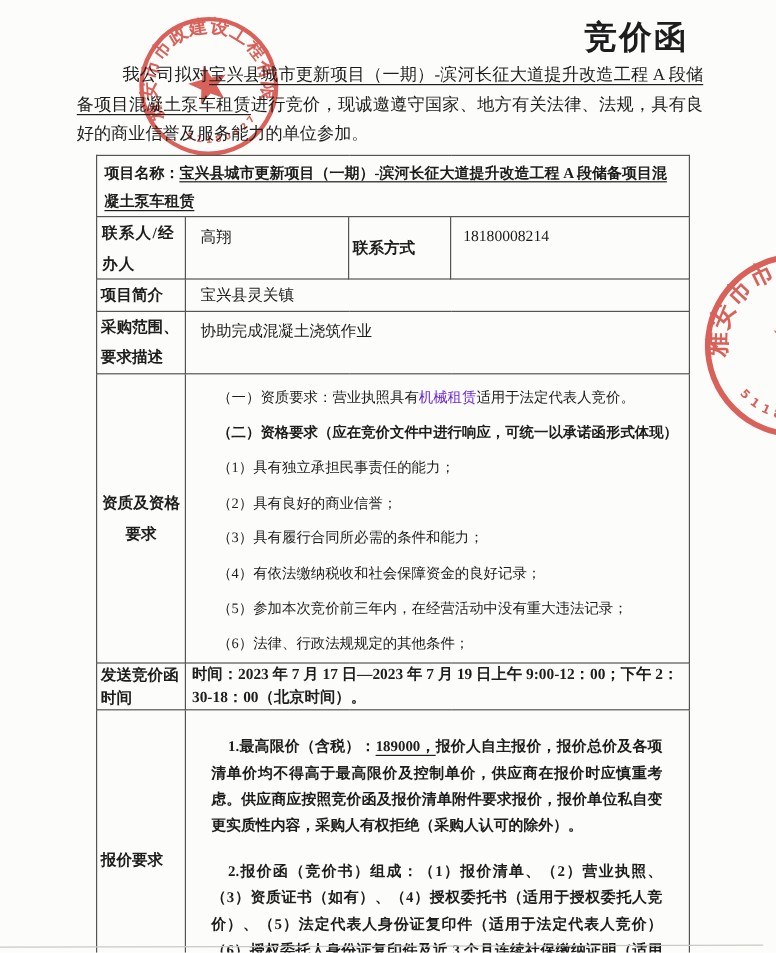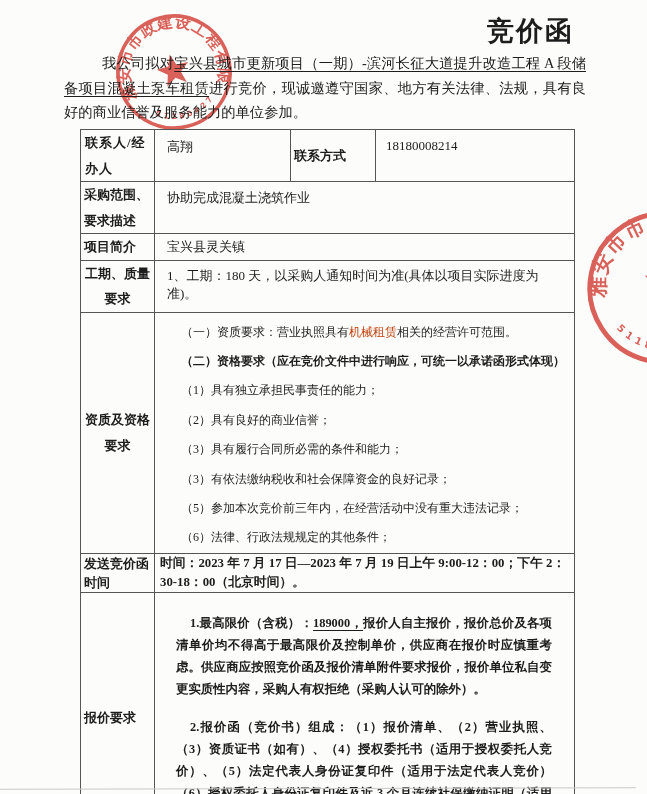--- a/index.html
+++ b/index.html
@@ -26,21 +26,21 @@
   td{border:1px solid #555;padding:0 6px;vertical-align:middle;overflow:hidden;}
   .lbl{font-weight:bold;white-space:pre-line;padding:0 3px;line-height:25.5px;}
   .lbl-center{text-align:center;}
   .lbl-spaced{letter-spacing:1px;padding:0 4px;}
   .v-top{vertical-align:top;margin-top:36px;}
   .row1-cell{line-height:24px;padding:2px 6px 0 6px;font-size:12.5px;vertical-align:top;}
   .bold{font-weight:bold;}
   .cell-pad{padding-left:12px;}
   .qual-cell{vertical-align:top;padding:5px 8px 0 0;}
   .qline{margin:0;padding-left:26px;line-height:29.4px;font-size:12px;white-space:nowrap;}
-  .hl{color:#c2410c;}
+  .hl{color:#6d28d9;}
   .time-cell{line-height:19px;font-size:12.8px;font-weight:bold;padding:0 5px;}
   .quote-cell{vertical-align:top;padding:3px 6px 0 5px;}
   .quote-cell p{margin:16px;font-size:12.4px;font-weight:bold;line-height:22px;text-align:justify;text-indent:14px;}
   
   .stamp{position:absolute;mix-blend-mode:multiply;opacity:.84;}
   .stamp-main{left:94px;top:-8px;width:160px;height:160px;}
   .stamp-right{left:558px;top:182px;width:212px;height:212px;}
   .ring{fill:none;stroke:#d5443c;stroke-width:3.6;}
   .ringtext{fill:#d5443c;font-size:15.5px;font-weight:bold;letter-spacing:0.9px;
     font-family:"Liberation Serif","DejaVu Serif",serif;}
@@ -82,57 +82,55 @@
 
   <table class="doc">
     <colgroup>
         <col style="width:74px">
         <col style="width:136px">
         <col style="width:85px">
         <col style="width:199px">
       </colgroup>
 
     <tbody>
+        <tr style="height:48px">
+      <td colspan="4" class="row1-cell"><span class="bold">项目名称：</span><span class="bold u">宝兴县城市更新项目（一期）-滨河长征大道提升改造工程 A 段储备项目混凝土泵车租赁</span></td>
+    </tr>
 
 
     <tr style="height:50px">
       <td class="lbl lbl-spaced">联系人/经
 办人</td>
       <td class="v-top" style="padding-top:8px;padding-left:12px">高翔</td>
       <td class="lbl">联系方式</td>
       <td class="v-top" style="padding-top:8px;padding-left:10px">18180008214</td>
     </tr>
 
+    <tr style="height:25px">
+      <td class="lbl">项目简介</td>
+      <td colspan="3" class="cell-pad">宝兴县灵关镇</td>
+    </tr>
+
     <tr style="height:52px">
       <td class="lbl">采购范围、
 要求描述</td>
       <td colspan="3" class="cell-pad v-top" style="padding-top:7px">协助完成混凝土浇筑作业</td>
     </tr>
 
-    <tr style="height:25px">
-      <td class="lbl">项目简介</td>
-      <td colspan="3" class="cell-pad">宝兴县灵关镇</td>
-    </tr>
-
-    <tr style="height:50px">
-      <td class="lbl lbl-center">工期、质量
-要求</td>
-      <td colspan="3" class="cell-pad v-top" style="padding-top:6px">1、工期：180 天，以采购人通知时间为准(具体以项目实际进度为准)。</td>
-    </tr>
 
     <tr style="height:237px">
       <td class="lbl lbl-center">资质及资格
 要求</td>
       <td colspan="3" class="qual-cell">
-        <p class="qline"><span>（一）资质要求：营业执照具有</span><span class="hl">机械租赁</span><span>相关的经营许可范围。</span></p>
+        <p class="qline"><span>（一）资质要求：营业执照具有</span><span class="hl">机械租赁</span><span>适用于法定代表人竞价。</span></p>
         <p class="qline bold">（二）资格要求（应在竞价文件中进行响应，可统一以承诺函形式体现）</p>
         <p class="qline">（1）具有独立承担民事责任的能力；</p>
         <p class="qline">（2）具有良好的商业信誉；</p>
         <p class="qline">（3）具有履行合同所必需的条件和能力；</p>
-        <p class="qline">（3）有依法缴纳税收和社会保障资金的良好记录；</p>
+        <p class="qline">（4）有依法缴纳税收和社会保障资金的良好记录；</p>
         <p class="qline">（5）参加本次竞价前三年内，在经营活动中没有重大违法记录；</p>
         <p class="qline">（6）法律、行政法规规定的其他条件；</p>
       </td>
     </tr>
 
     <tr style="height:38px">
       <td class="lbl" style="line-height:19px">发送竞价函
 时间</td>
       <td colspan="3" class="time-cell">时间：2023 年 7 月 17 日—2023 年 7 月 19 日上午 9:00-12：00；下午 2：30-18：00（北京时间）。</td>
     </tr>

